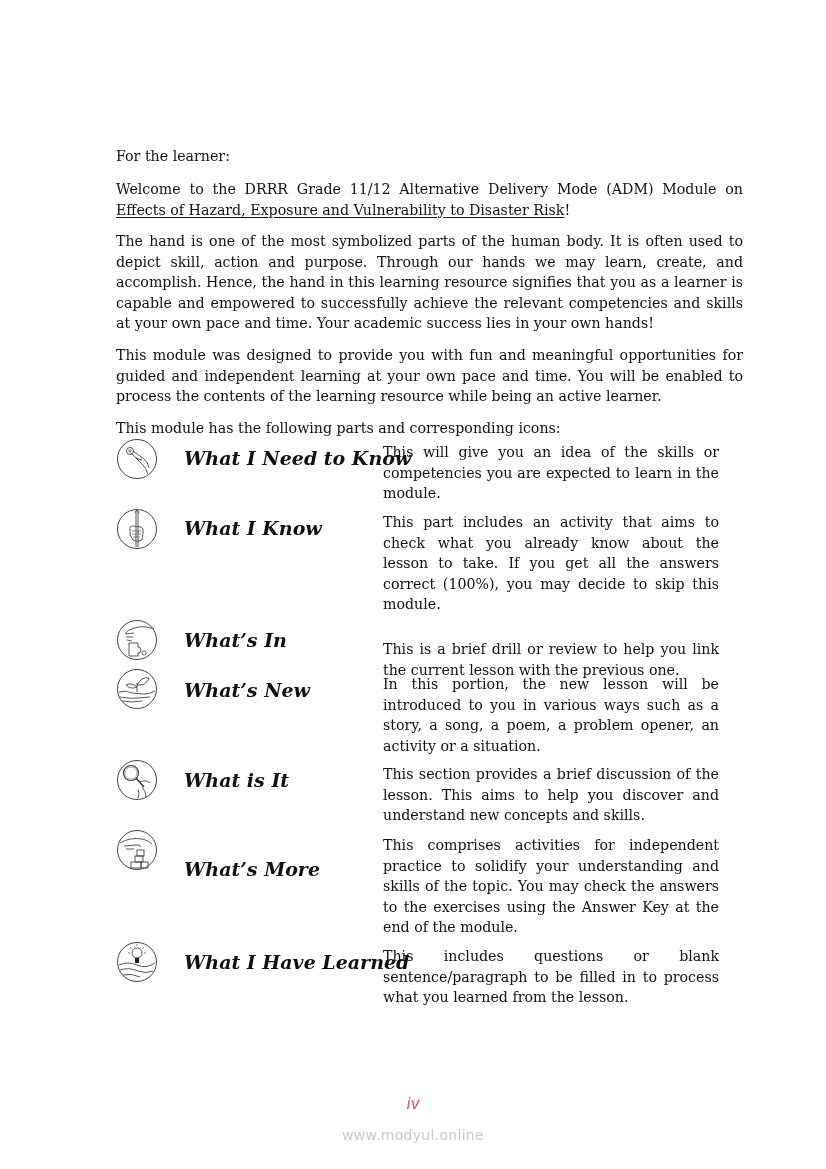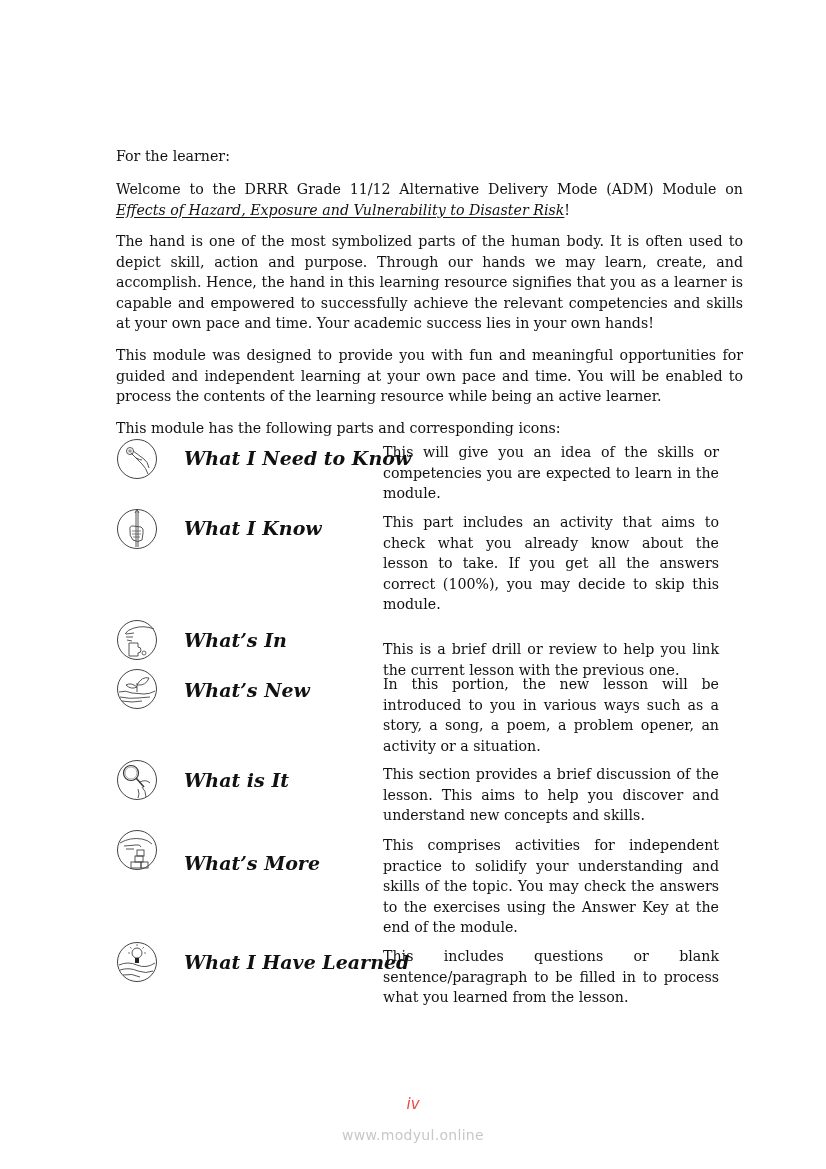--- a/index.html
+++ b/index.html
@@ -1,20 +1,20 @@
 <!DOCTYPE html>
 <html><head>
   <meta charset="utf-8">
   <style>
     html, body { margin: 0; padding: 0; background: #ffffff; }
     body { width: 826px; height: 1169px; position: relative; overflow: hidden; color: #111; }
     .page { position: absolute; left: 100px; top: 0; width: 627px; font-family: "DejaVu Serif", serif; font-size: 14.2px; line-height: 20.6px; }
     .para { position: absolute; left: 0; width: 627px; text-align: justify; margin: 16px; }
     .para.last-line-left { text-align-last: left; }
-    .u { text-decoration: underline; text-underline-offset: 2px; font-style: italic; }
+    .u { text-decoration: underline; text-underline-offset: 2px; }
     .row { position: absolute; left: 0; width: 627px; }
     .icon { position: absolute; left: 16px; width: 42px; height: 42px; }
     .icon svg { width: 42px; height: 42px; display: block; }
     .label { position: absolute; left: 78px; font-family: "DejaVu Serif", serif; font-weight: bold; font-style: italic; font-size: 19px; white-space: nowrap; margin-left: 6px; }
     .desc { position: absolute; left: 283px; width: 336px; text-align: justify; text-align-last: left; margin: 0; }
     .pagenum { position: absolute; left: 0; width: 826px; top: 1095px; text-align: center; font-family: "DejaVu Sans", sans-serif; font-style: italic; font-size: 15px; color: #ef4444; }
     .watermark { position: absolute; left: 0; width: 826px; top: 1127px; text-align: center; font-family: "DejaVu Sans", sans-serif; font-size: 14px; color: #c8c8c8; letter-spacing: 0.3px; }
   </style>
 </head>
 <body>
@@ -100,21 +100,21 @@
     <div class="icon" style="top:-6px;">
       <svg viewBox="0 0 42 42">
           <circle cx="21" cy="21" r="19.5" fill="none" stroke="#444" stroke-width="1"></circle>
           <path d="M4 14 Q14 8 26 10 Q32 11 36 15 M8 17 L20 16 Q24 15 25 18 M10 20 L18 20" fill="none" stroke="#444" stroke-width="0.9"></path>
           <rect x="21" y="21" width="7" height="6" fill="none" stroke="#444" stroke-width="0.9"></rect>
           <rect x="19" y="27" width="8" height="6" fill="none" stroke="#444" stroke-width="0.9"></rect>
           <rect x="15" y="33" width="10" height="6" fill="none" stroke="#444" stroke-width="0.9"></rect>
           <rect x="25" y="33" width="7" height="6" fill="none" stroke="#444" stroke-width="0.9"></rect>
         </svg>
     </div>
-    <div class="label" style="top:18px;">What’s More</div>
+    <div class="label" style="top:24px;">What’s More</div>
     <p class="desc" style="top:0;">This comprises activities for independent practice to solidify your understanding and skills of the topic. You may check the answers to the exercises using the Answer Key at the end of the module.</p>
   </div>
 
   <div class="row" style="top:946px;">
     <div class="icon" style="top:-5px;">
       <svg viewBox="0 0 42 42">
           <circle cx="21" cy="21" r="19.5" fill="none" stroke="#444" stroke-width="1"></circle>
           <circle cx="21" cy="12" r="5" fill="none" stroke="#444" stroke-width="0.9"></circle>
           <rect x="19" y="17" width="4" height="5" fill="#222"></rect>
           <path d="M21 3 L21 5 M14 6 L15.5 7.5 M28 6 L26.5 7.5 M12 12 L14 12 M30 12 L28 12" stroke="#555" stroke-width="0.8"></path>

